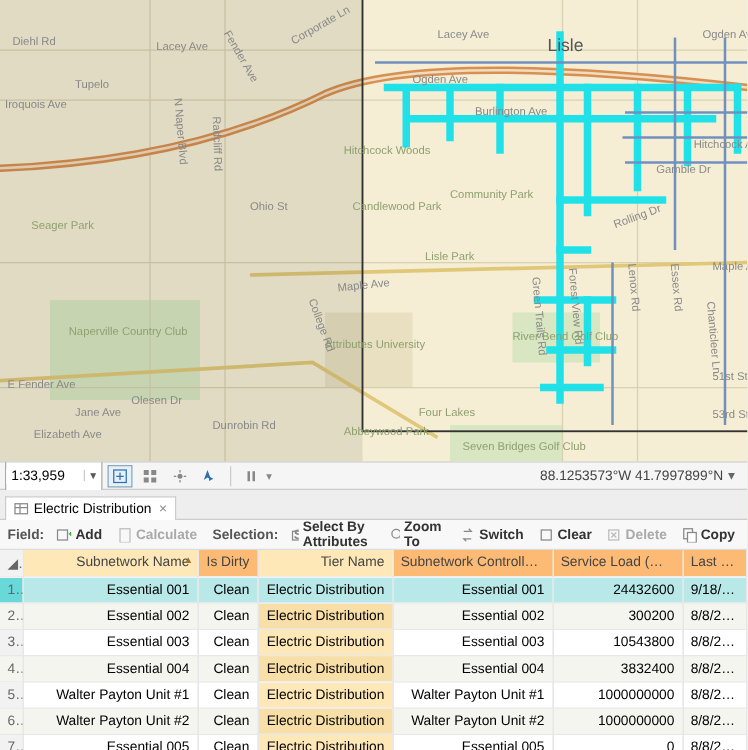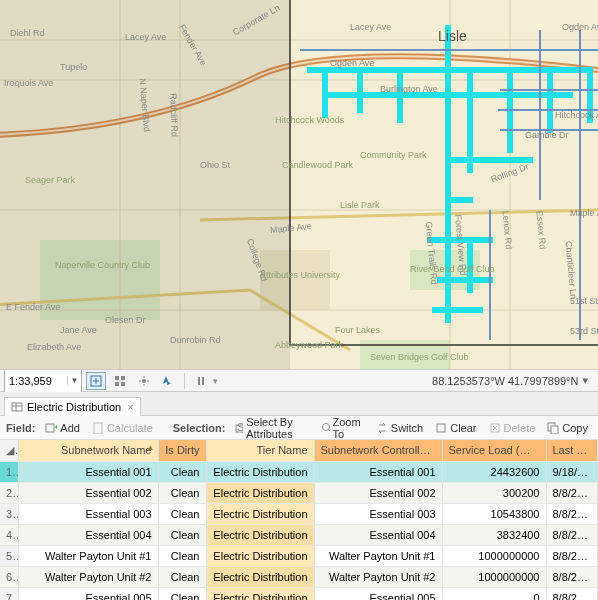--- a/index.html
+++ b/index.html
@@ -18,21 +18,21 @@
   .tool-btn svg { width: 14px; height: 14px; }
   .tool-btn.active { border: 1px solid #8ab; background: #e6f0f8; }
   .sep { width: 1px; height: 16px; background: #ccc; margin: 0 2px; }
   .coords { margin-left: auto; color: #444; display: flex; align-items: center; gap: 4px; padding-right: 6px; text-align: center; }
   .tab-bar { height: 24px; background: #eee; display: flex; align-items: flex-end; padding-left: 4px; border-bottom: 1px solid #ccc; }
   .tab { display: flex; align-items: center; gap: 4px; background: #fff; border: 1px solid #ccc; border-bottom: none; padding: 3px 6px; font-size: 11px; position: relative; top: 1px; }
   .tab svg { width: 12px; height: 12px; }
   .tab .close { color: #888; cursor: pointer; font-size: 11px; margin-left: 2px; }
   .field-row { height: 24px; background: #f8f8f8; display: flex; align-items: center; padding: 0 6px; gap: 4px; border-bottom: 1px solid #ddd; }
   .field-row .lbl { color: #555; font-weight: 600; margin-right: 2px; }
-  .fr-btn { display: flex; align-items: center; gap: 3px; padding: 2px 4px; cursor: pointer; color: #333; }
+  .fr-btn { display: flex; align-items: center; gap: 3px; padding: 2px 4px; cursor: pointer; color: #333; font-weight: bold; }
   .fr-btn.disabled { color: #aaa; cursor: default; }
   .fr-btn svg { width: 12px; height: 12px; }
   .table-wrap { flex: 1; overflow: auto; background: #fff; }
   table { border-collapse: collapse; width: 100%; table-layout: fixed; }
   th, td { border-right: 1px solid #e0e0e0; border-bottom: 1px solid #e8e8e8; padding: 3px 6px; text-align: right; white-space: nowrap; overflow: hidden; text-overflow: ellipsis; height: 21px; }
   th { background: #fdba74; font-weight: 400; color: #444; position: relative; }
   th.sorted { background: #ffe8b8; }
   th .sort-ind { position: absolute; right: 3px; top: 3px; font-size: 8px; color: #a07030; }
   .row-num { background: #f2f2f2; text-align: center; color: #666; width: 18px; }
   .row-sel td { background: #b8e8e8 !important; }

